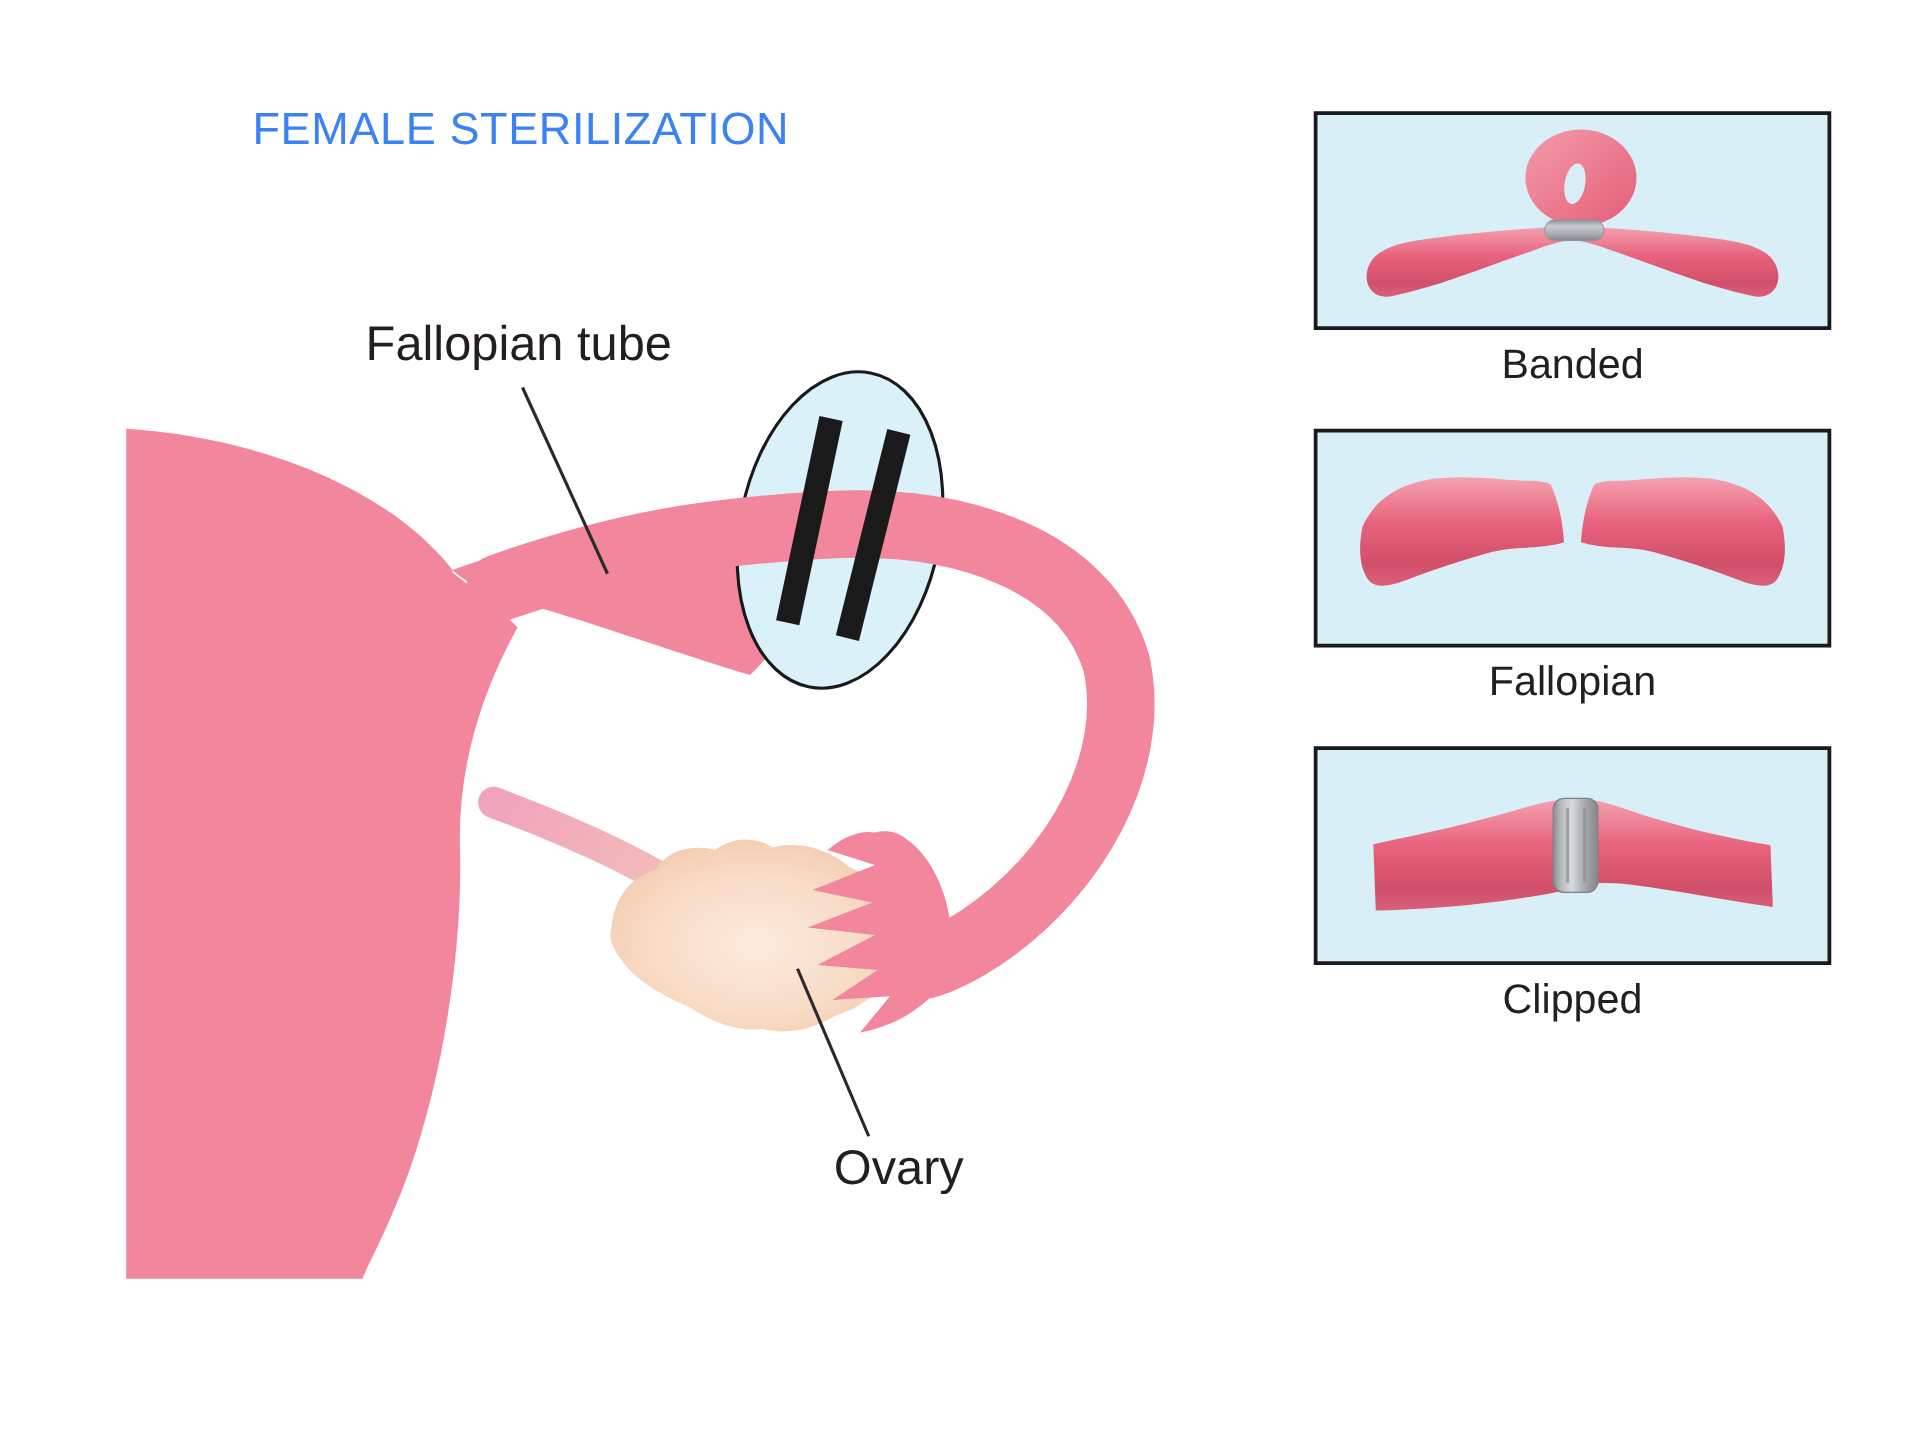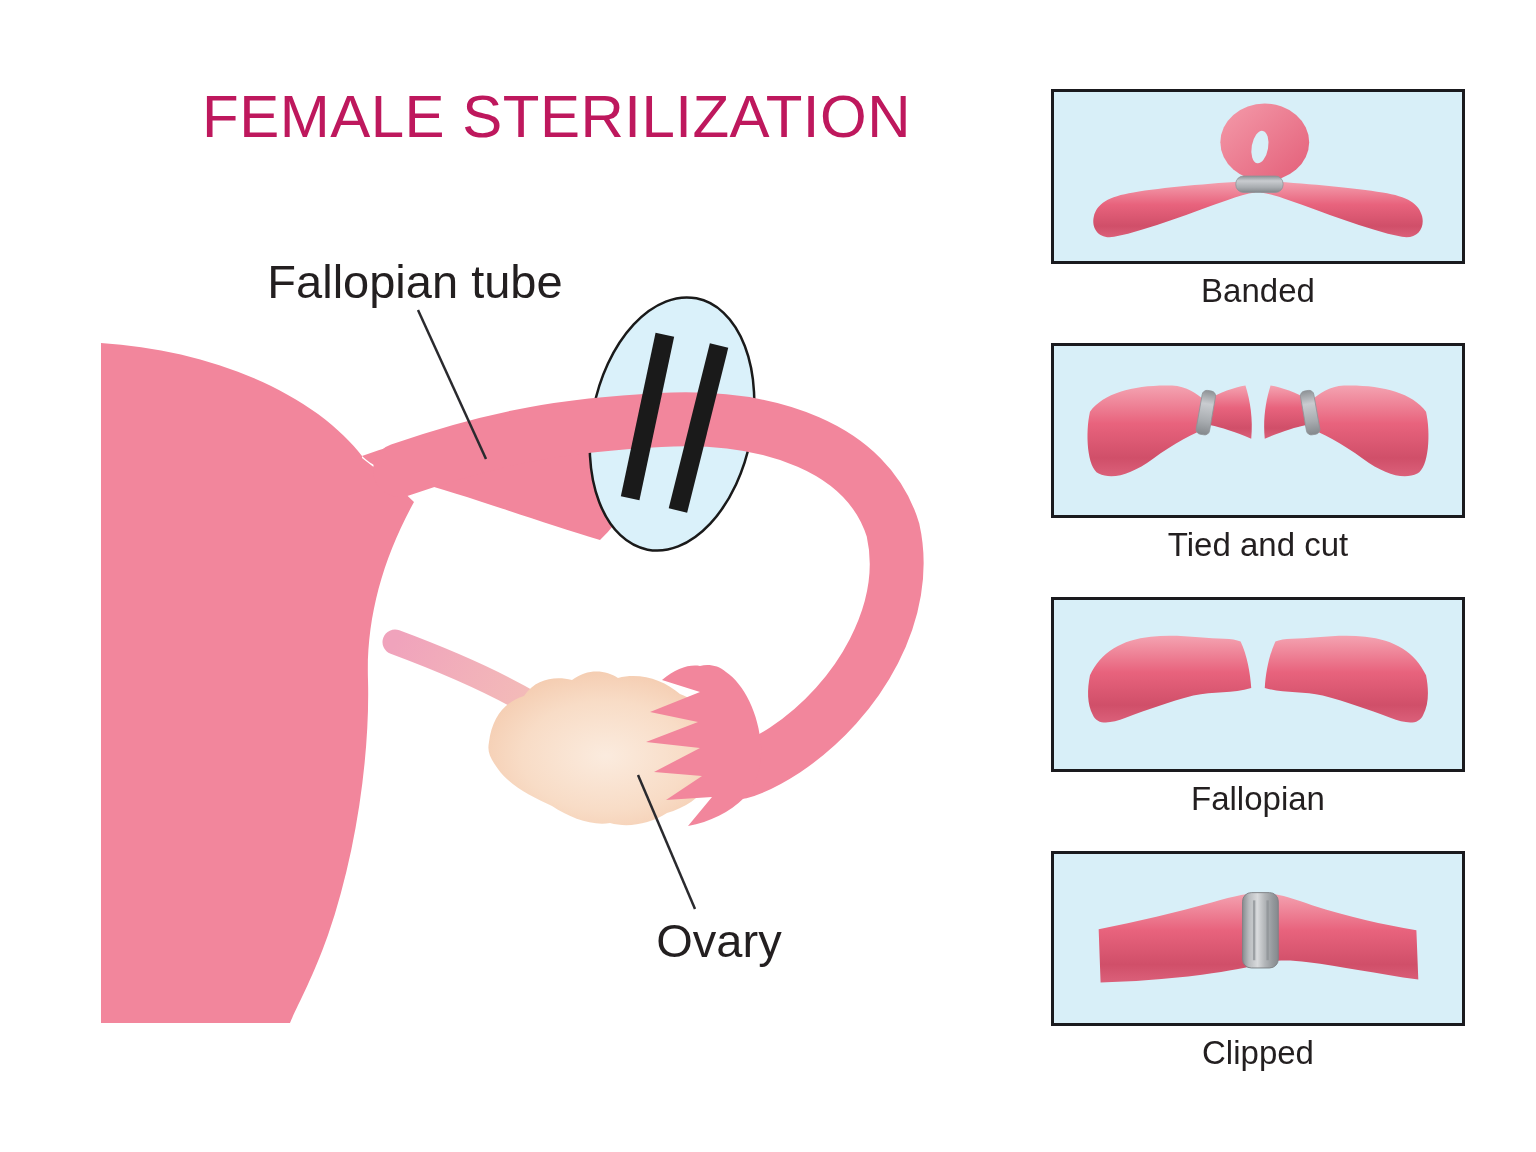--- a/index.html
+++ b/index.html
@@ -1,25 +1,25 @@
 <!DOCTYPE html>
 <html><head>
 <meta charset="utf-8">
 <style>
   html,body{margin:0;padding:0;background:#fff;}
   .canvas{
     position:relative;width:1536px;height:1152px;overflow:hidden;background:#ffffff;
     font-family:"Liberation Sans","DejaVu Sans",sans-serif;color:#231F20;
   }
   .title{
-    position:absolute;left:202px;top:82px;font-size:60px;letter-spacing:.5px;
-    white-space:nowrap;color:#be185d;
+    position:absolute;left:202px;top:82px;font-size:36px;letter-spacing:.5px;
+    white-space:nowrap;color:#3b82f6;
   }
   .anatomy-svg{position:absolute;left:0;top:0;}
-  .anat-label{position:absolute;font-size:47px;text-align:center;color:#231F20;}
+  .anat-label{position:absolute;font-size:39px;text-align:center;color:#231F20;}
   .label-fallopian{left:240px;top:254px;width:350px;}
   .label-ovary{left:619px;top:913px;width:200px;}
   .panels{position:absolute;left:1018px;top:89px;width:414px;}
   .panel{width:414px;margin-left:33px;}
   .panel-box{
     box-sizing:border-box;width:414px;height:175px;background:#D8EFF8;
     border:3px solid #1A1A1E;
   }
   .panel-box svg{display:block;width:100%;height:100%;}
   .panel-label{
@@ -152,55 +152,20 @@
                      C 186,108 196,105 204,104 Z"></path>
           </g>
           <ellipse cx="214" cy="52" rx="46" ry="40" fill="url(#loopGrad)"></ellipse>
           <ellipse cx="209" cy="57" rx="8.5" ry="17" transform="rotate(10 209 57)" fill="#D8EFF8"></ellipse>
           <rect x="184" y="87" width="49" height="17" rx="8" fill="url(#bandGrad)" stroke="#8F9398" stroke-width="0.8"></rect>
         </svg>
       </div>
       <div class="panel-label">Banded</div>
     </div>
 
-    <div class="panel">
-      <div class="panel-box">
-        <svg viewBox="0 0 414 175">
-          <g>
-            <path fill="url(#tubeGrad)" d="M 33,68
-                     C 48,48 80,40 118,41
-                     C 133,42 144,49 152,57
-                     L 157,84
-                     C 141,90 120,101 98,117
-                     C 76,133 56,139 42,132
-                     C 30,126 28,90 33,68 Z"></path>
-            <path fill="url(#tubeGrad)" d="M 154,56
-                     C 168,48 182,43 194,41
-                     C 199,57 202,76 200,96
-                     C 184,89 168,84 158,82 Z"></path>
-            <rect x="146" y="46" width="14" height="46" rx="5" transform="rotate(10 153 69)" fill="url(#bandGrad)" stroke="#8F9398" stroke-width="0.8"></rect>
-          </g>
-          <g transform="translate(414,0) scale(-1,1)">
-            <path fill="url(#tubeGrad)" d="M 33,68
-                     C 48,48 80,40 118,41
-                     C 133,42 144,49 152,57
-                     L 157,84
-                     C 141,90 120,101 98,117
-                     C 76,133 56,139 42,132
-                     C 30,126 28,90 33,68 Z"></path>
-            <path fill="url(#tubeGrad)" d="M 154,56
-                     C 168,48 182,43 194,41
-                     C 199,57 202,76 200,96
-                     C 184,89 168,84 158,82 Z"></path>
-            <rect x="146" y="46" width="14" height="46" rx="5" transform="rotate(10 153 69)" fill="url(#bandGrad)" stroke="#8F9398" stroke-width="0.8"></rect>
-          </g>
-        </svg>
-      </div>
-      <div class="panel-label">Tied and cut</div>
-    </div>
 
     <div class="panel">
       <div class="panel-box">
         <svg viewBox="0 0 414 175">
           <path fill="url(#tubeGrad)" d="M 33,78
                    C 44,54 66,41 96,38
                    C 124,35 152,40 172,40
                    C 179,40 185,41 189,43
                    C 196,58 199,76 200,91
                    C 181,97 161,94 140,99

